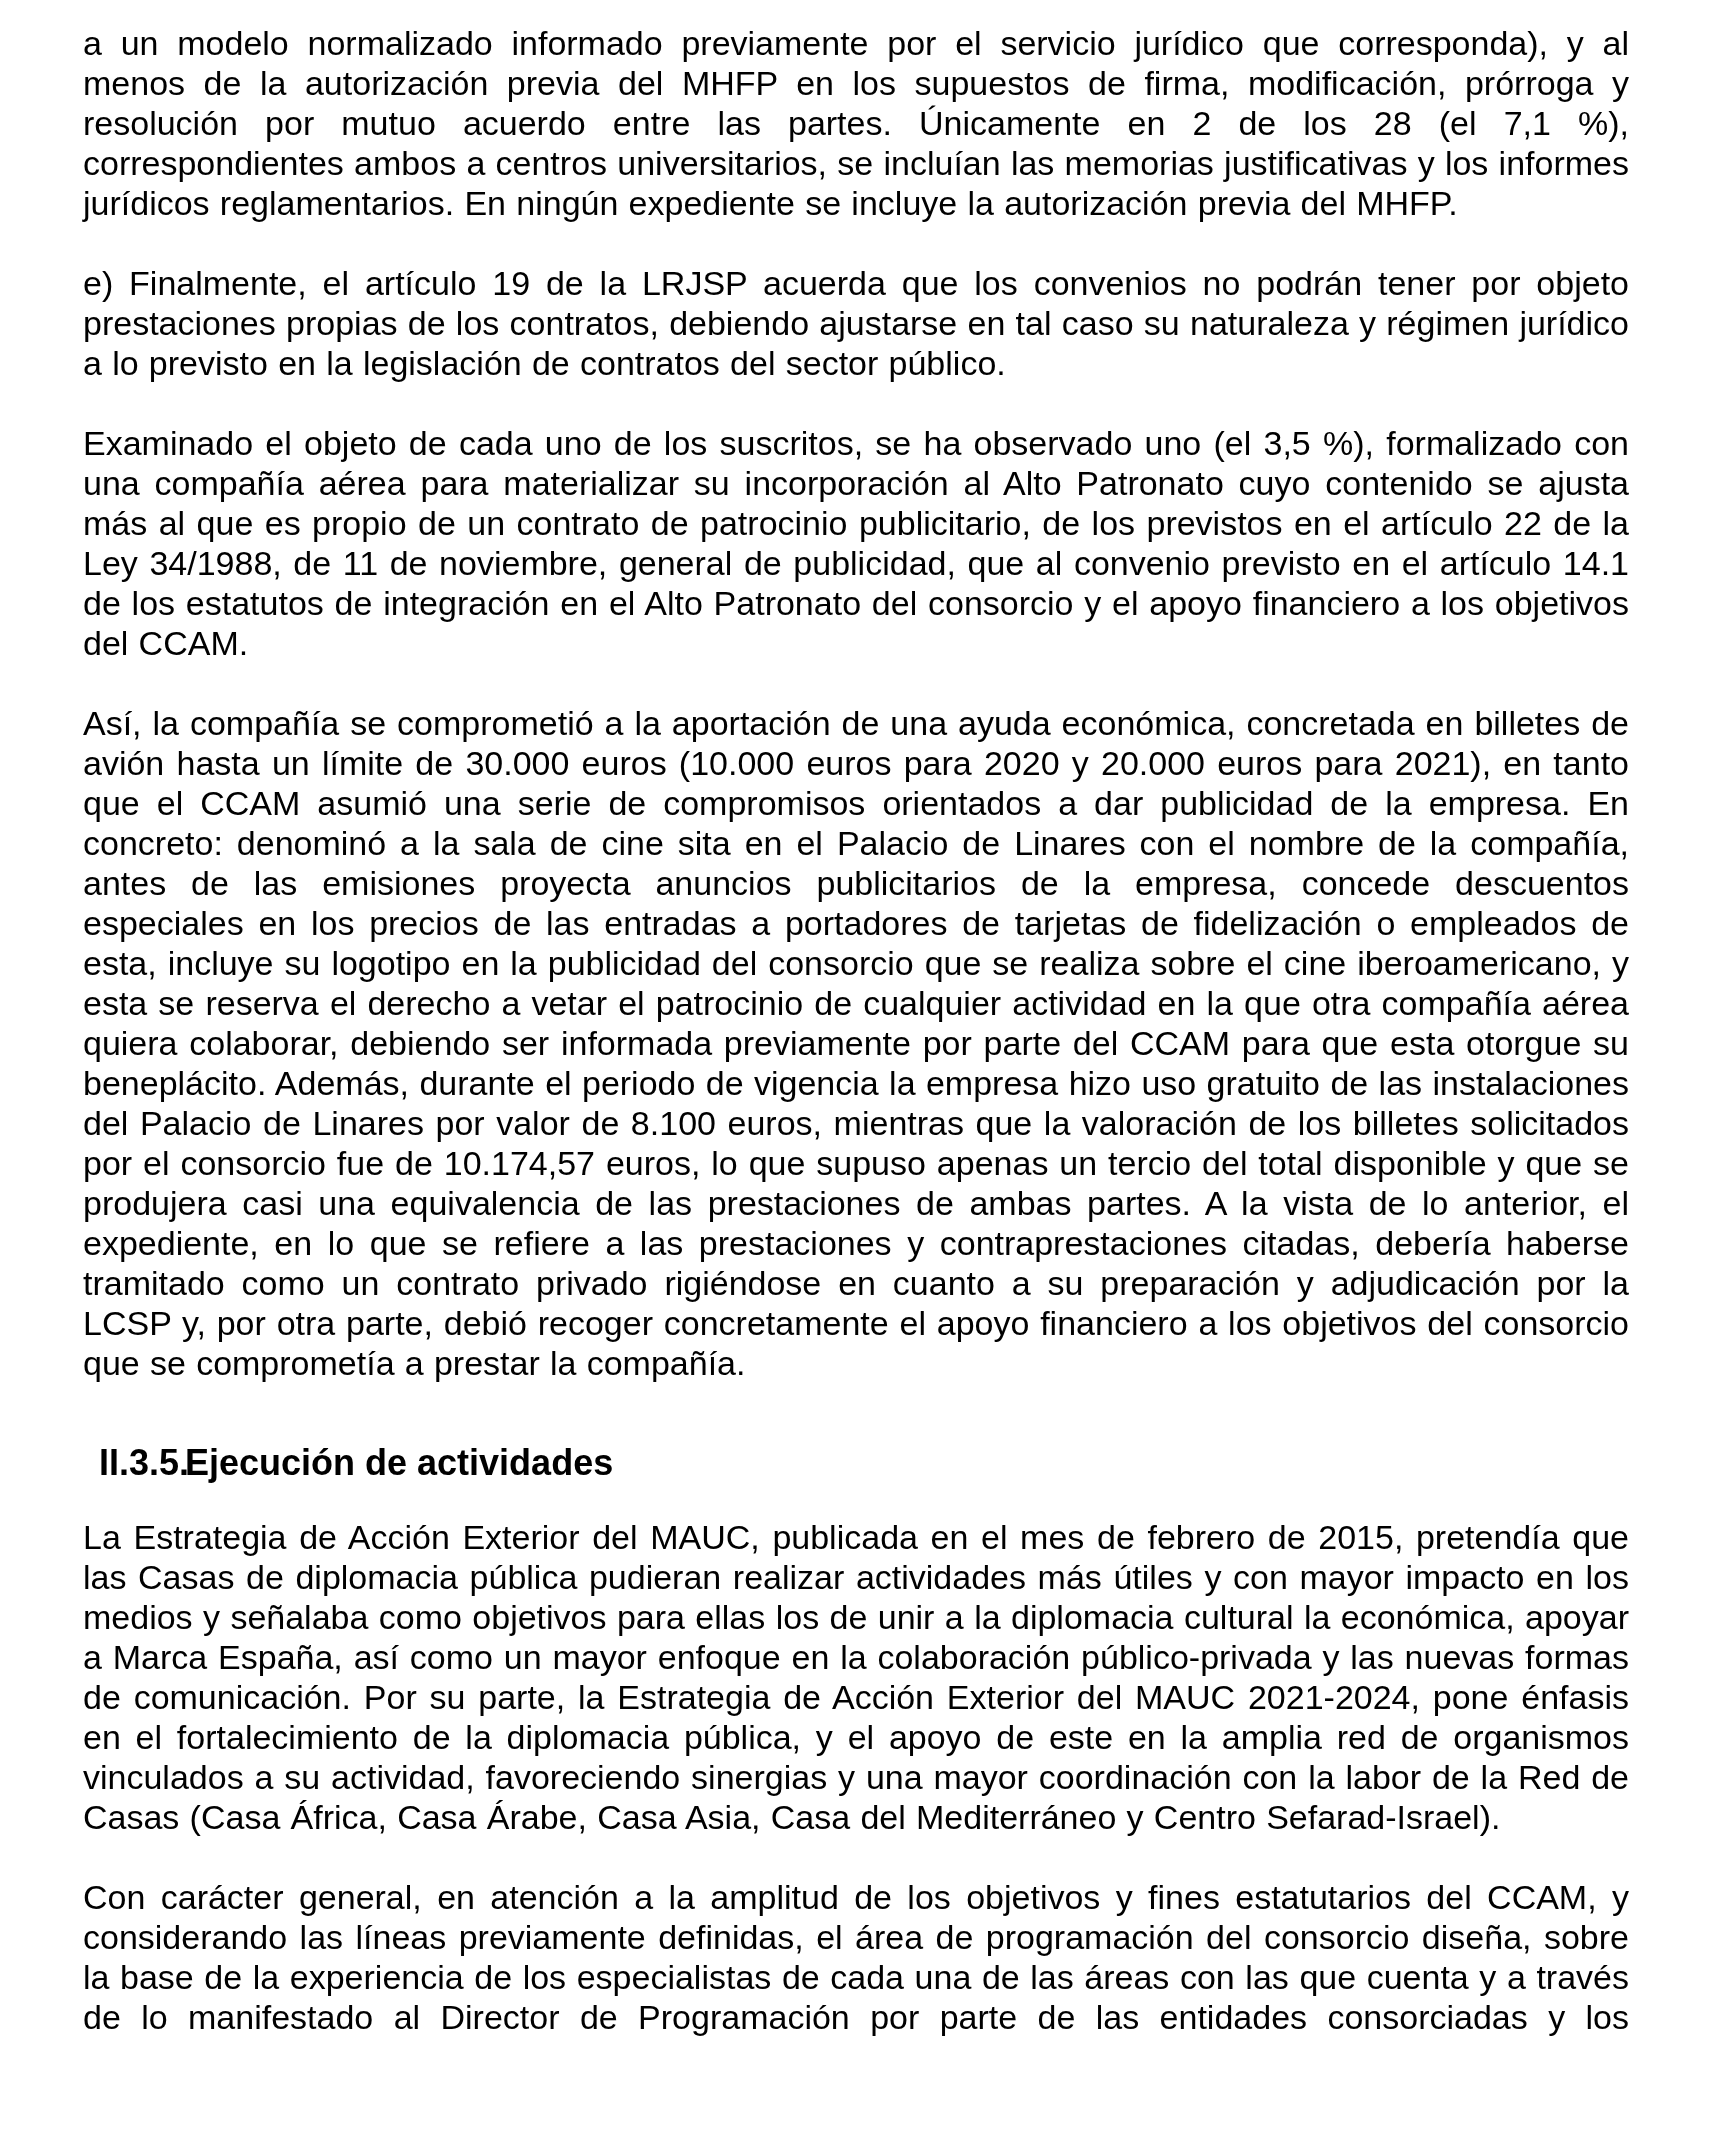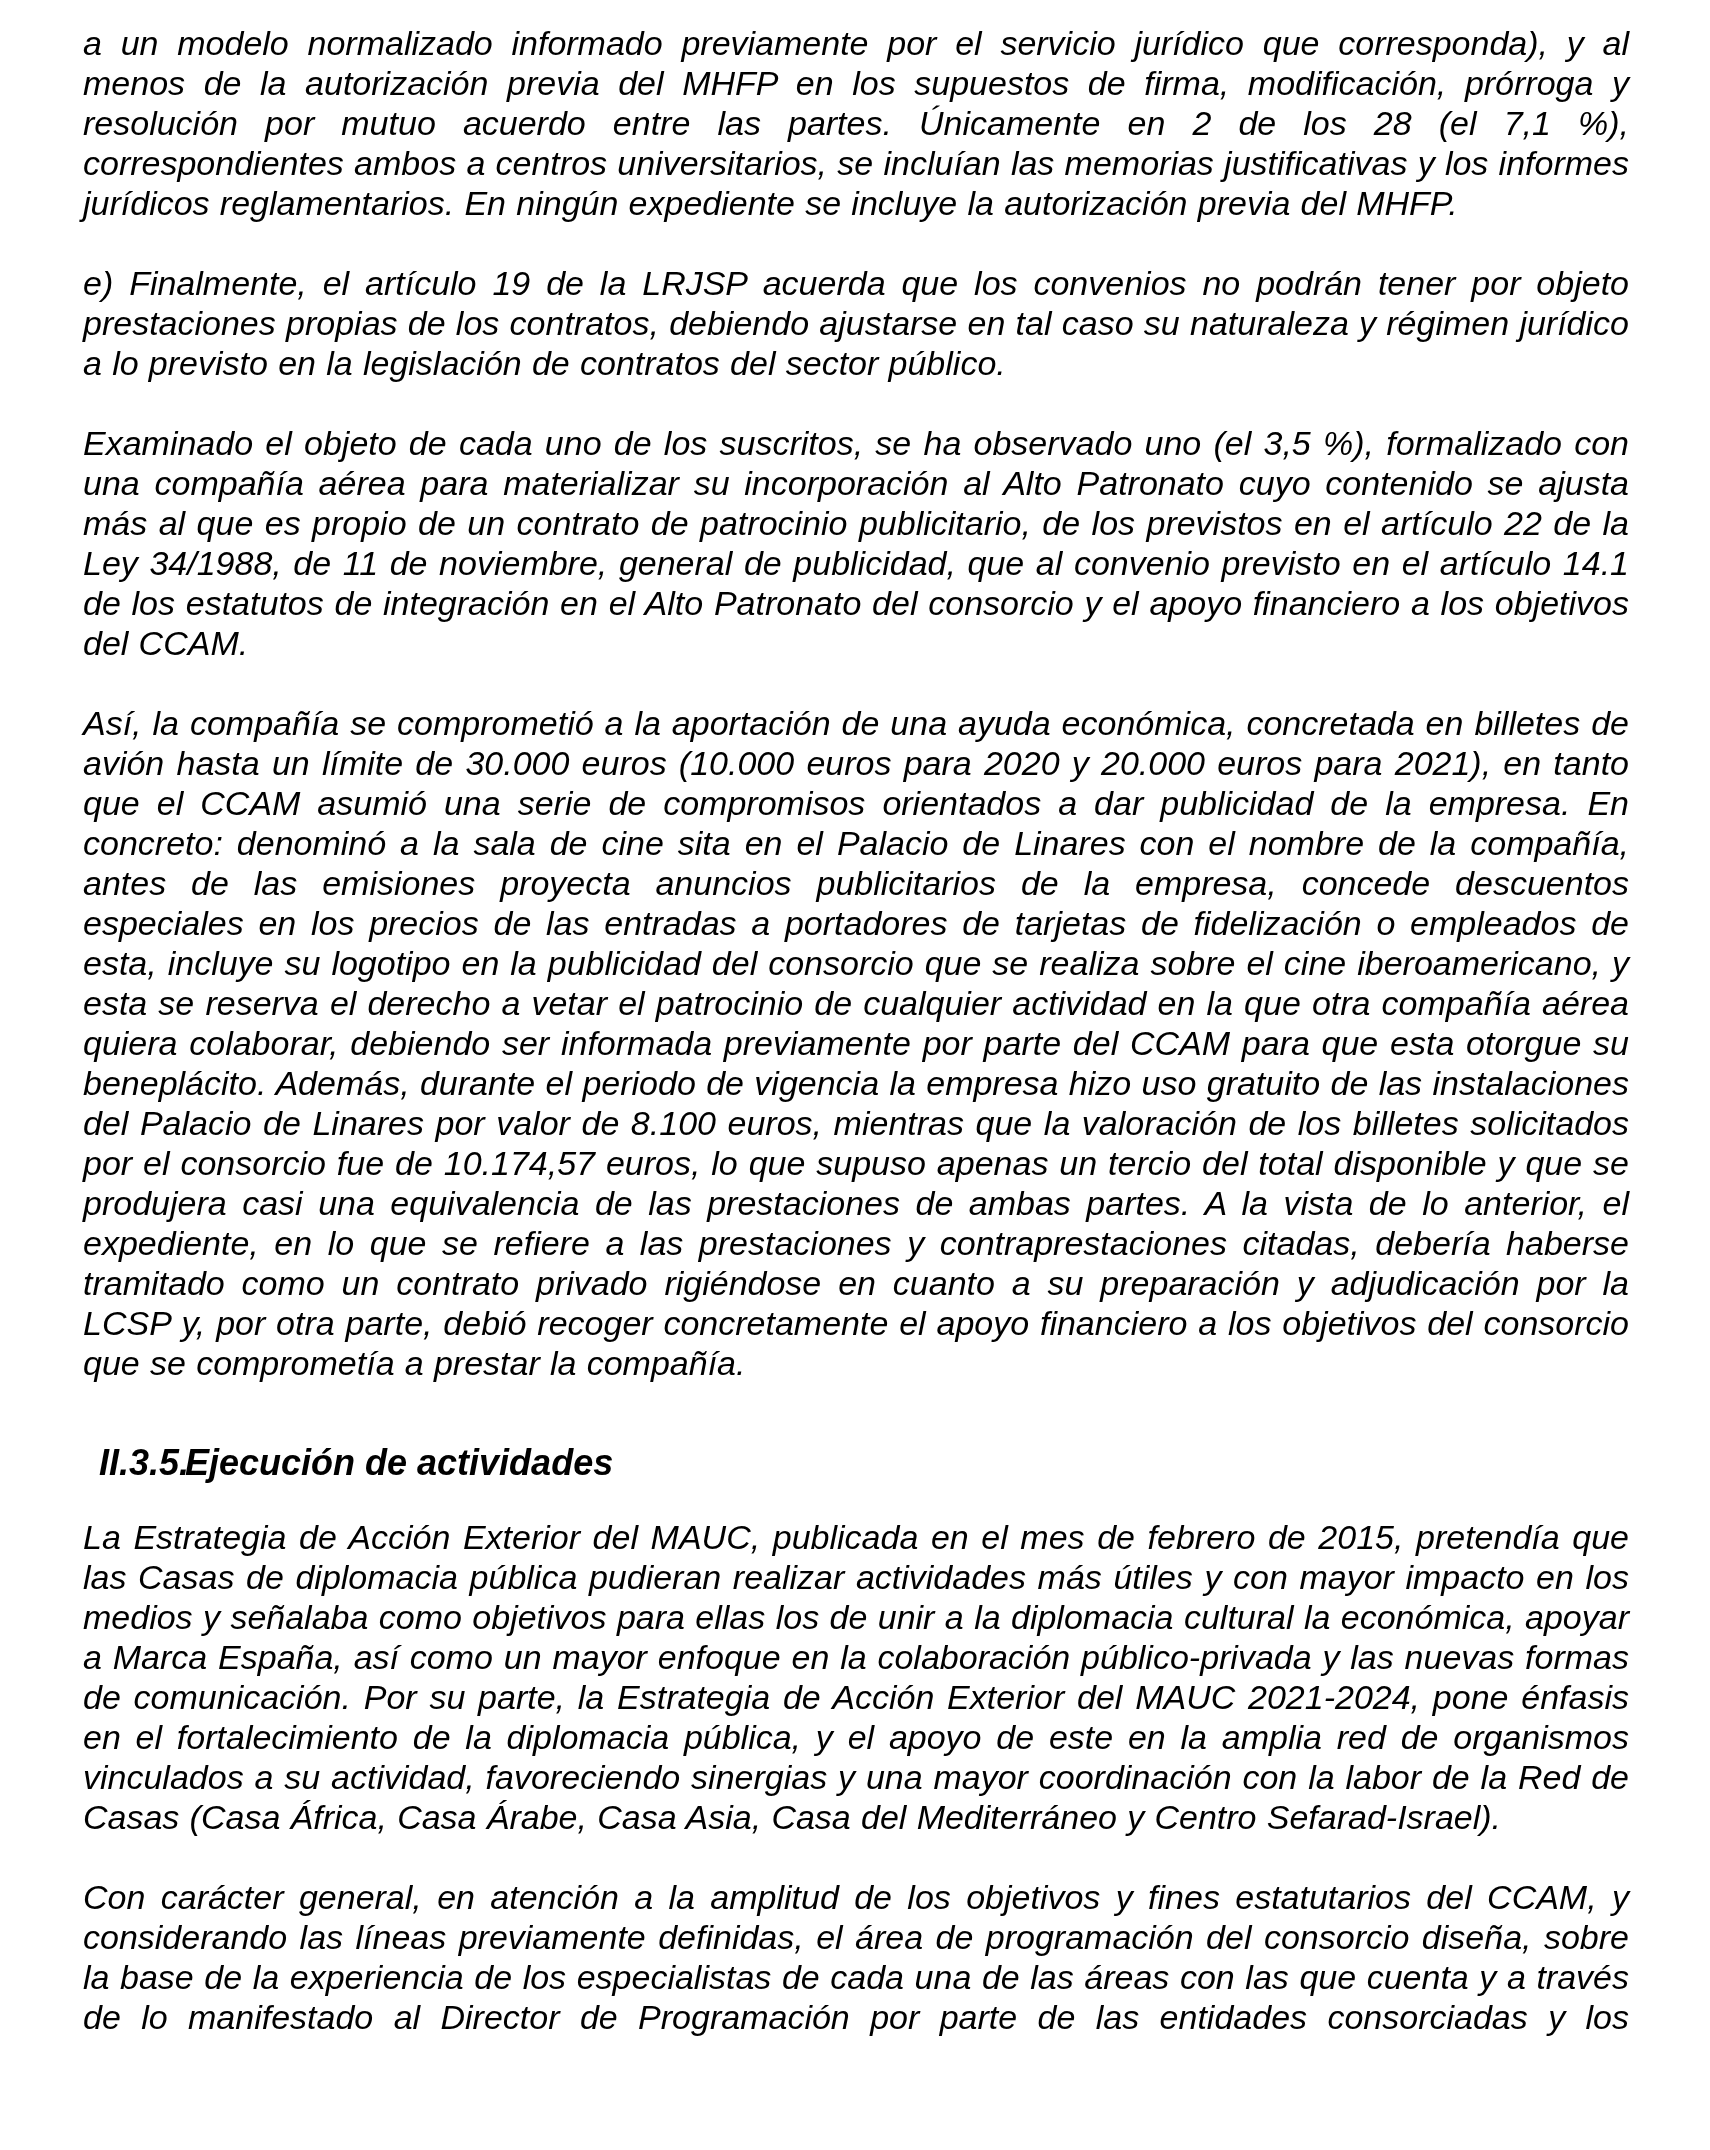--- a/index.html
+++ b/index.html
@@ -10,21 +10,20 @@
   .page {
     position: relative;
     width: 1711px;
     height: 2151px;
     box-sizing: border-box;
     background: #ffffff;
     color: #000000;
     padding: 22.5px 82px 0 83px;
     overflow: hidden;
     font-family: "Liberation Sans", "DejaVu Sans", sans-serif;
-    font-style: italic;
   }
   .page p {
     margin: 0 0 40px 0;
     font-size: 34px;
     line-height: 40px;
     text-align: justify;
     word-spacing: 0.8px;
   }
   .page p.continues {
     text-align-last: justify;

